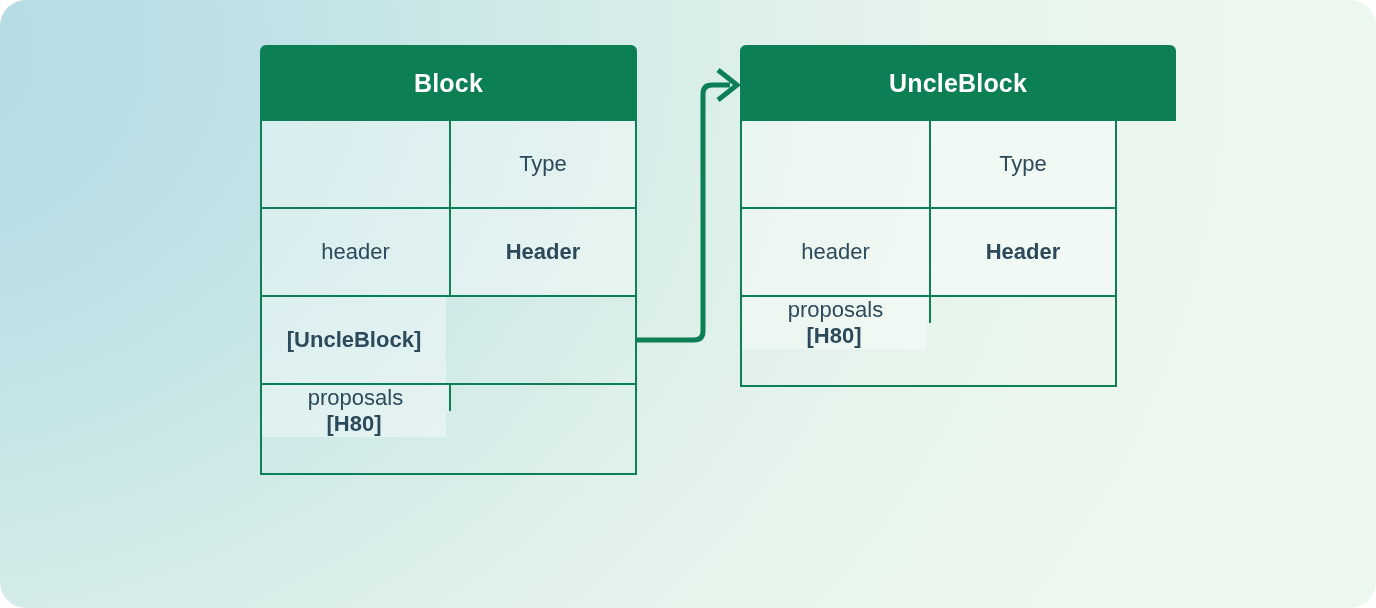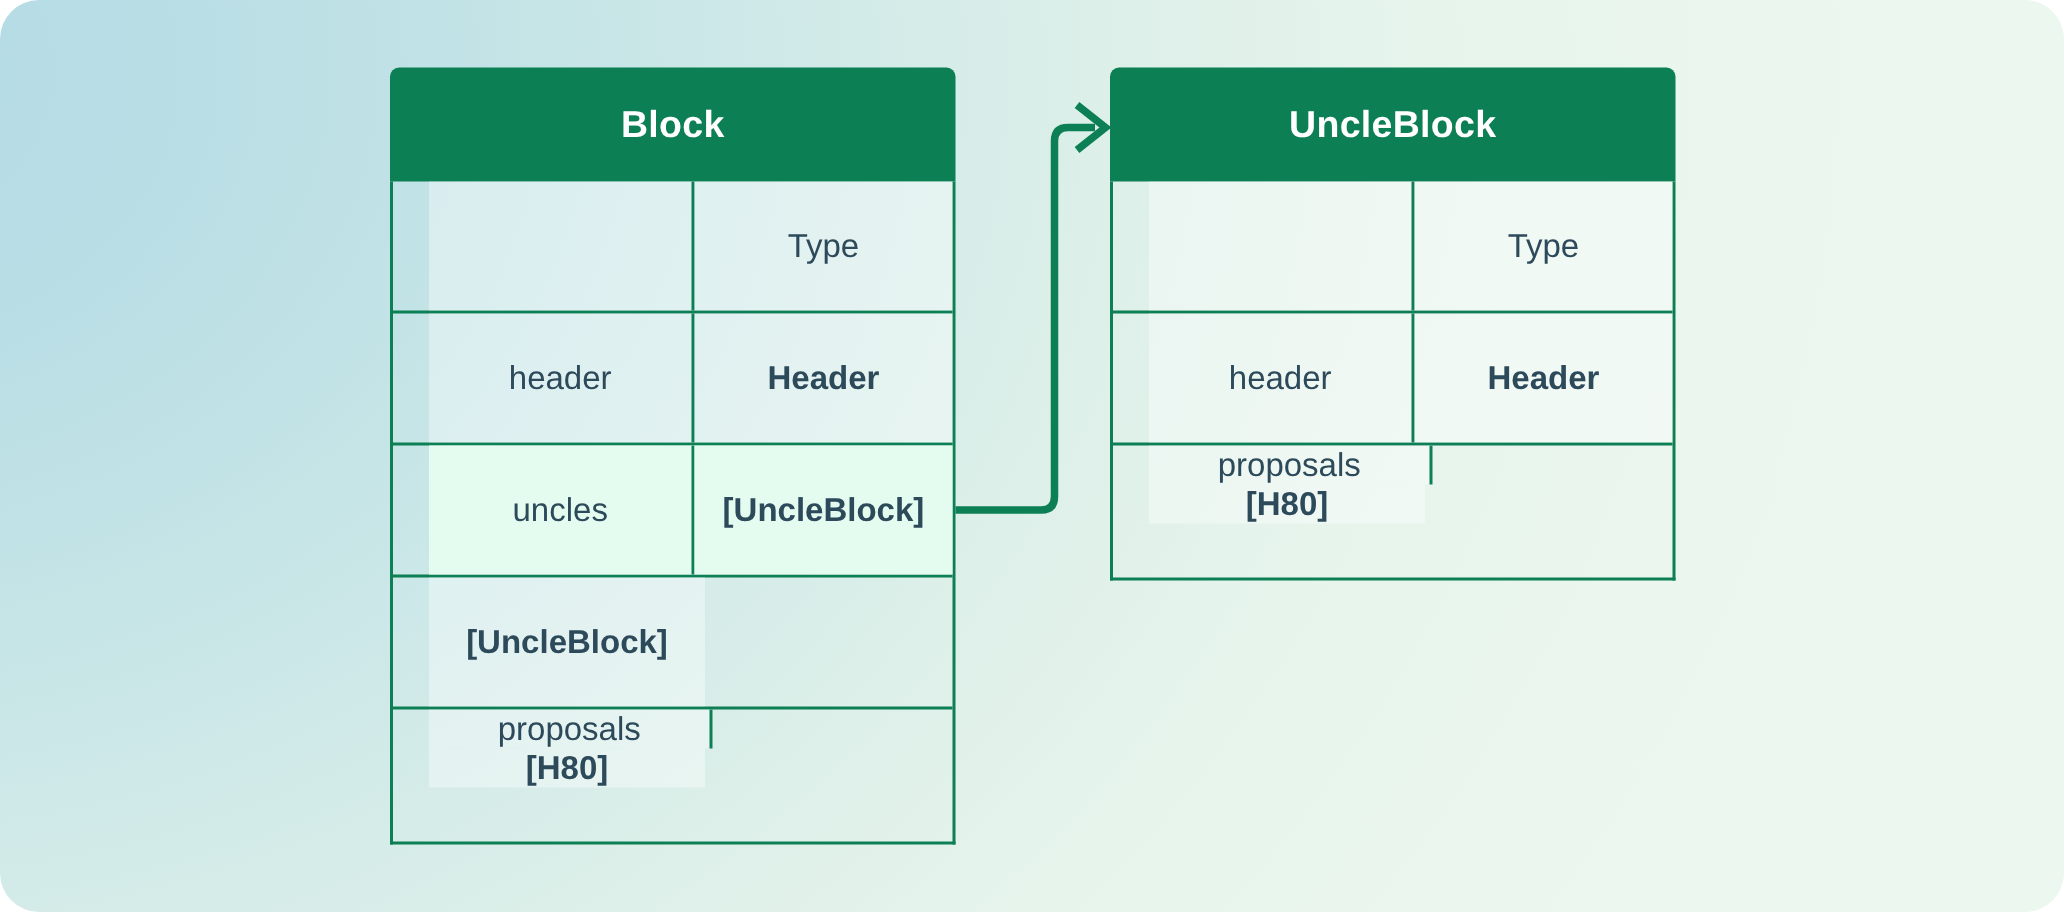--- a/index.html
+++ b/index.html
@@ -57,21 +57,20 @@
     border-right: 2px solid #0d7f54;
     border-bottom: 2px solid #0d7f54;
     display: flex;
     flex-direction: column;
   }
 
   .erow {
     display: flex;
     box-sizing: border-box;
     border-bottom: 2px solid #0d7f54;
-    padding-left: 24px;
   }
   .erow:last-child {
     border-bottom: none;
     flex-direction: column;
   }
 
   .ecell {
     box-sizing: border-box;
     display: flex;
     align-items: center;
@@ -106,21 +105,21 @@
   #entity-block .erow { height: 88px; }
   #entity-block .ecell.name-col { width: 189px; }
   #entity-block .ecell.type-col { width: 184px; }
 
   
   #entity-uncleblock {
     left: 740px;
     top: 45px;
     width: 377px;
   }
-  #entity-uncleblock .entity-title { height: 76px; width: 377px; }
+  #entity-uncleblock .entity-title { height: 76px; width: 436px; }
   #entity-uncleblock .entity-grid  { width: 377px; }
   #entity-uncleblock .erow { height: 88px; }
   #entity-uncleblock .ecell.name-col { width: 189px; }
   #entity-uncleblock .ecell.type-col { width: 184px; }
 
   
   #connector {
     position: absolute;
     left: 0;
     top: 0;
@@ -141,24 +140,20 @@
       <div class="erow">
         <div class="ecell name-col"></div>
         <div class="ecell type-col plain-header">Type</div>
       </div>
 
       <div class="erow">
         <div class="ecell name-col">header</div>
         <div class="ecell type-col">Header</div>
       </div>
 
-      <div class="erow highlight">
-        <div class="ecell name-col">uncles</div>
-        <div class="ecell type-col">[UncleBlock]</div>
-      </div>
 
       <div class="erow">
         <div class="ecell type-col">[UncleBlock]</div>
       </div>
 
       <div class="erow">
         <div class="ecell name-col">proposals</div>
         <div class="ecell type-col">[H80]</div>
       </div>
 

